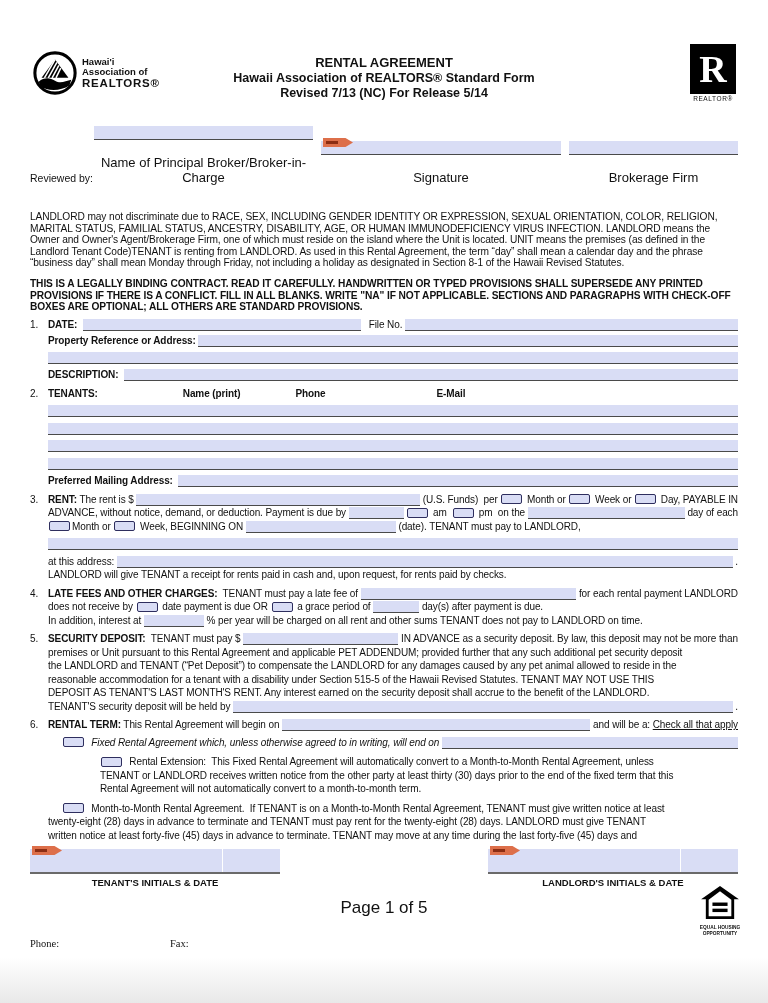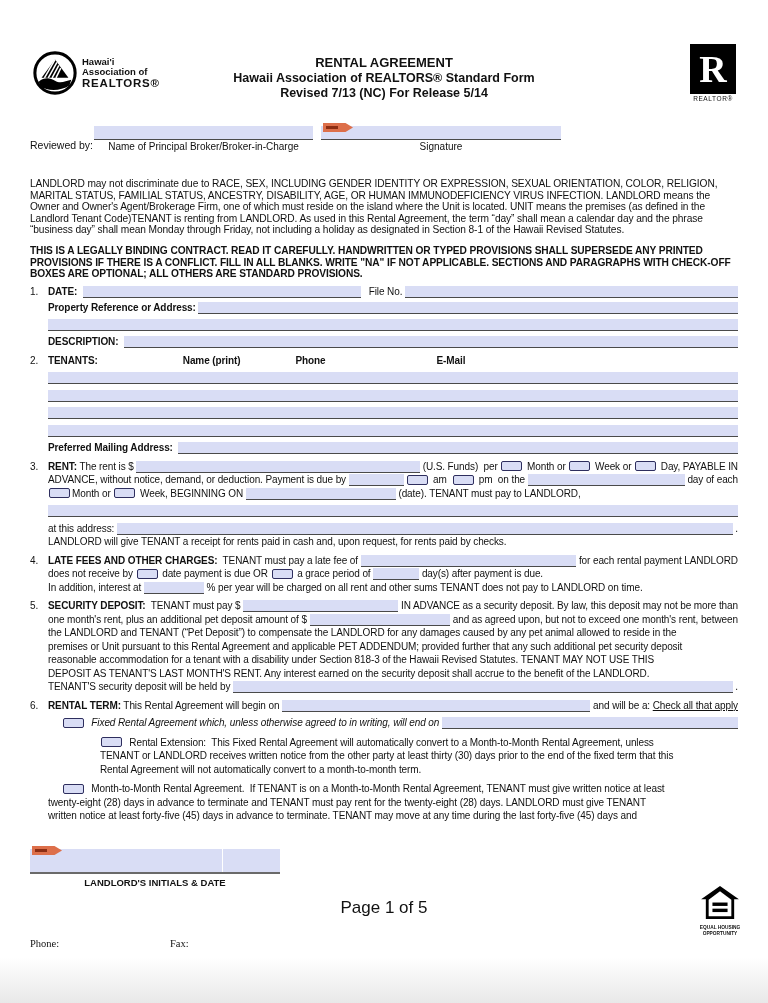--- a/index.html
+++ b/index.html
@@ -22,21 +22,21 @@
   .r-label{font-size:6.5px;letter-spacing:.6px;margin-top:1px;}
 
   
   .reviewed{display:flex;margin-top:14px;align-items:flex-end;}
   .rev-label{font-size:10.5px;flex:none;width:64px;padding-bottom:1px;}
   .rev-col{display:flex;flex-direction:column;}
   .rev-col1{width:219px;margin-right:8px;}
   .rev-col2{width:240px;margin-right:8px;}
   .rev-col3{flex:1;}
   .rev-field{position:relative;height:13px;background:var(--field-bg);border-bottom:1px solid #4a4a4a;}
-  .rev-caption{font-size:10px;text-align:center;margin-top:1px;}
+  .rev-caption{font-size:13px;text-align:center;margin-top:15px;}
 
   
   .sign-arrow{position:absolute;left:2px;top:-3px;width:30px;height:9px;background:var(--arrow);
               clip-path:polygon(0 0,75% 0,100% 50%,75% 100%,0 100%);}
   .sign-arrow::after{content:"";position:absolute;left:3px;top:3px;width:12px;height:3px;background:var(--arrow-dash);}
 
   
   .intro-p1{margin-top:26px;font-size:10.2px;line-height:11.6px;letter-spacing:-0.1px;}
   .intro-p2{margin-top:9px;font-size:10.2px;line-height:11.6px;letter-spacing:-0.1px;font-weight:bold;}
 
@@ -112,20 +112,24 @@
       <div class="rev-col rev-col1">
         <div class="rev-field"></div>
         <div class="rev-caption">Name of Principal Broker/Broker-in-Charge</div>
       </div>
       <div class="rev-col rev-col2">
         <div class="rev-field">
           <span class="sign-arrow"></span>
         </div>
         <div class="rev-caption">Signature</div>
       </div>
+      <div class="rev-col rev-col3">
+        <div class="rev-field"></div>
+        <div class="rev-caption">Brokerage Firm</div>
+      </div>
     </div>
 
     <div class="intro-p1">LANDLORD may not discriminate due to RACE, SEX, INCLUDING GENDER IDENTITY OR EXPRESSION, SEXUAL ORIENTATION, COLOR, RELIGION, MARITAL STATUS, FAMILIAL STATUS, ANCESTRY, DISABILITY, AGE, OR HUMAN IMMUNODEFICIENCY VIRUS INFECTION. LANDLORD means the Owner and Owner's Agent/Brokerage Firm, one of which must reside on the island where the Unit is located. UNIT means the premises (as defined in the Landlord Tenant Code)TENANT is renting from LANDLORD. As used in this Rental Agreement, the term “day” shall mean a calendar day and the phrase “business day” shall mean Monday through Friday, not including a holiday as designated in Section 8-1 of the Hawaii Revised Statutes.</div>
     <div class="intro-p2">THIS IS A LEGALLY BINDING CONTRACT.  READ IT CAREFULLY.  HANDWRITTEN OR TYPED PROVISIONS SHALL SUPERSEDE ANY PRINTED PROVISIONS IF THERE IS A CONFLICT.  FILL IN ALL BLANKS.  WRITE "NA" IF NOT APPLICABLE.  SECTIONS AND PARAGRAPHS WITH CHECK-OFF BOXES ARE OPTIONAL; ALL OTHERS ARE STANDARD PROVISIONS.</div>
 
     <div>
         <span class="section">
           <span class="sec-num">1.</span>
           <span class="sec-content">
             <span class="line">
@@ -252,32 +256,27 @@
         <span class="section">
           <span class="sec-num">5.</span>
           <span class="sec-content">
             <span class="line">
               <span class="txt bold">SECURITY DEPOSIT:</span>
               <span class="txt">  TENANT must pay $ </span>
               <span class="field grow"></span>
               <span class="txt"> IN ADVANCE as a security deposit. By law, this deposit may not be more than</span>
             </span>
             <span class="line">
-              <span class="txt">one month's rent, plus an additional pet deposit amount of $ </span>
-              <span class="field grow"></span>
-              <span class="txt"> and as agreed upon, but not to exceed one month's rent, between</span>
+              <span class="txt">premises or Unit pursuant to this Rental Agreement and applicable PET ADDENDUM; provided further that any such additional pet security deposit</span>
             </span>
             <span class="line">
               <span class="txt">the LANDLORD and TENANT (“Pet Deposit”) to compensate the LANDLORD for any damages caused by any pet animal allowed to reside in the</span>
             </span>
             <span class="line">
-              <span class="txt">premises or Unit pursuant to this Rental Agreement and applicable PET ADDENDUM; provided further that any such additional pet security deposit</span>
-            </span>
-            <span class="line">
-              <span class="txt">reasonable accommodation for a tenant with a disability under Section 818-3 of the Hawaii Revised Statutes. TENANT MAY NOT USE THIS</span>
+              <span class="txt">reasonable accommodation for a tenant with a disability under Section 515-5 of the Hawaii Revised Statutes. TENANT MAY NOT USE THIS</span>
             </span>
             <span class="line">
               <span class="txt">DEPOSIT AS TENANT'S LAST MONTH'S RENT. Any interest earned on the security deposit shall accrue to the benefit of the LANDLORD.</span>
             </span>
             <span class="line">
               <span class="txt">TENANT'S security deposit will be held by </span>
               <span class="field grow"></span>
               <span class="txt"> .</span>
             </span>
           </span>
@@ -322,20 +321,27 @@
             <span class="line">
               <span class="txt">written notice at least forty-five (45) days in advance to terminate. TENANT may move at any time during the last forty-five (45) days and</span>
             </span>
           </span>
         </span>
       </div>
 
   </div>
 
   <div class="footer-initials">
+    <div class="init-col">
+      <div class="init-box">
+        <span class="sign-arrow"></span>
+        <span class="init-divider"></span>
+      </div>
+      <div class="init-label">TENANT'S INITIALS &amp; DATE</div>
+    </div>
     <div class="init-col">
       <div class="init-box">
         <span class="sign-arrow"></span>
         <span class="init-divider"></span>
       </div>
       <div class="init-label">LANDLORD'S INITIALS &amp; DATE</div>
     </div>
   </div>
 
   <div class="page-num">Page 1 of 5</div>

